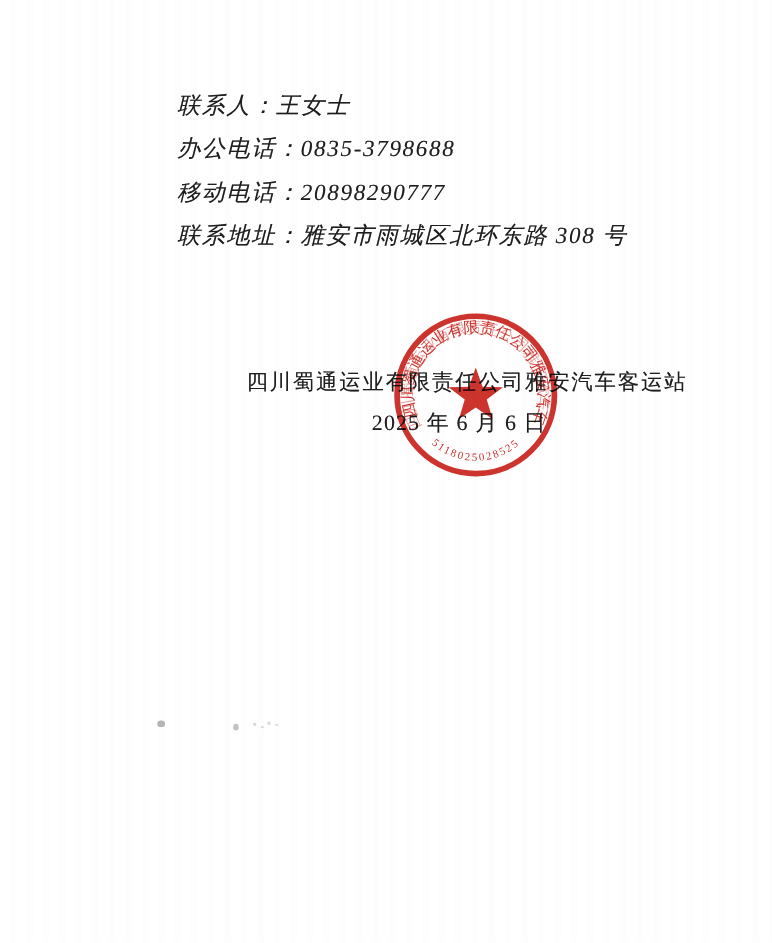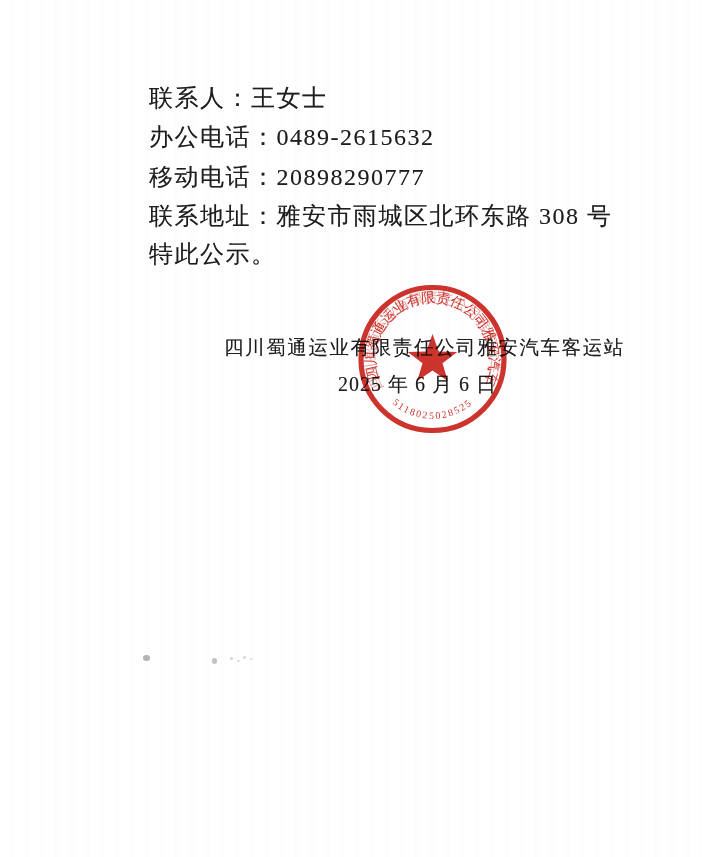--- a/index.html
+++ b/index.html
@@ -9,26 +9,27 @@
     height: 857px;
     margin: 0;
     background:
       repeating-linear-gradient(90deg, #ffffff 0px, #ffffff 9px, #fdfdfe 9px, #fdfdfe 15px);
     overflow: hidden;
     font-family: "Liberation Serif", "DejaVu Serif", serif;
     color: #222222;
   }
   .textline {
     position: absolute;
-    left: 149px;
-    font-size: 24px;
+    left: 161px;
+    font-size: 21px;
     letter-spacing: 1.5px;
     white-space: pre;
     color: #1e1e1e;
     text-shadow: 0 0 0.6px rgba(30,30,30,0.45);
+    font-style: italic;
   }
   .l1 { top: 82px; }
   .l2 { top: 121px; }
   .l3 { top: 161px; }
   .l4 { top: 200px; }
   .l5 { top: 238px; }
   .signature {
     position: absolute;
     left: 224px;
     top: 334px;
@@ -70,24 +71,23 @@
   .speck.s4 { left: 237px; top: 660px; width: 3px; height: 2px; opacity: 0.25; }
   .speck.s5 { left: 243px; top: 656px; width: 3px; height: 3px; opacity: 0.28; }
   .speck.s6 { left: 250px; top: 658px; width: 3px; height: 2px; opacity: 0.22; }
 </style>
 </head>
 <body>
 
 <div class="page">
 
   <div class="textline l1">联系人：王女士</div>
-  <div class="textline l2">办公电话：0489-2615632</div>
+  <div class="textline l2">办公电话：0835-3798688</div>
   <div class="textline l3">移动电话：20898290777</div>
   <div class="textline l4">联系地址：雅安市雨城区北环东路 308 号</div>
-  <div class="textline l5">特此公示。</div>
 
   <div class="signature">四川蜀通运业有限责任公司雅安汽车客运站</div>
   <div class="issue-date">2025 年 6 月 6 日</div>
 
   <svg class="seal" viewBox="0 0 161 158" xmlns="http://www.w3.org/2000/svg" aria-hidden="true">
     <defs>
       <path id="ringPath" d="M 26.9 98.5 A 57 57 0 1 1 134.1 98.5" fill="none"></path>
       <path id="numPath" d="M 31.4 113.4 A 60 60 0 0 0 129.6 113.4" fill="none"></path>
     </defs>
 

